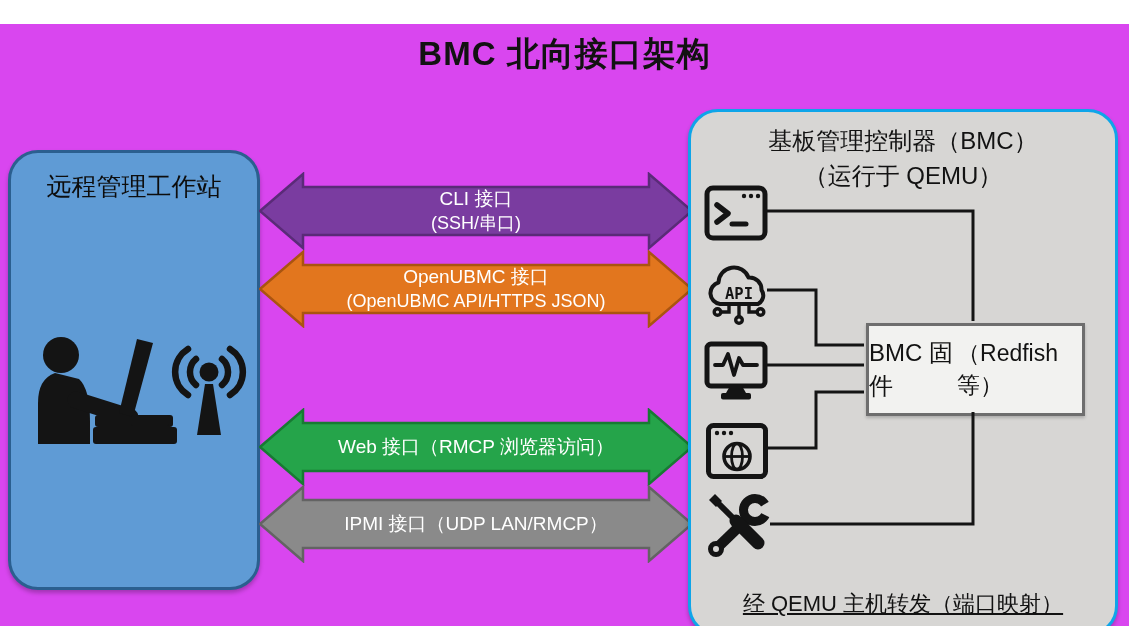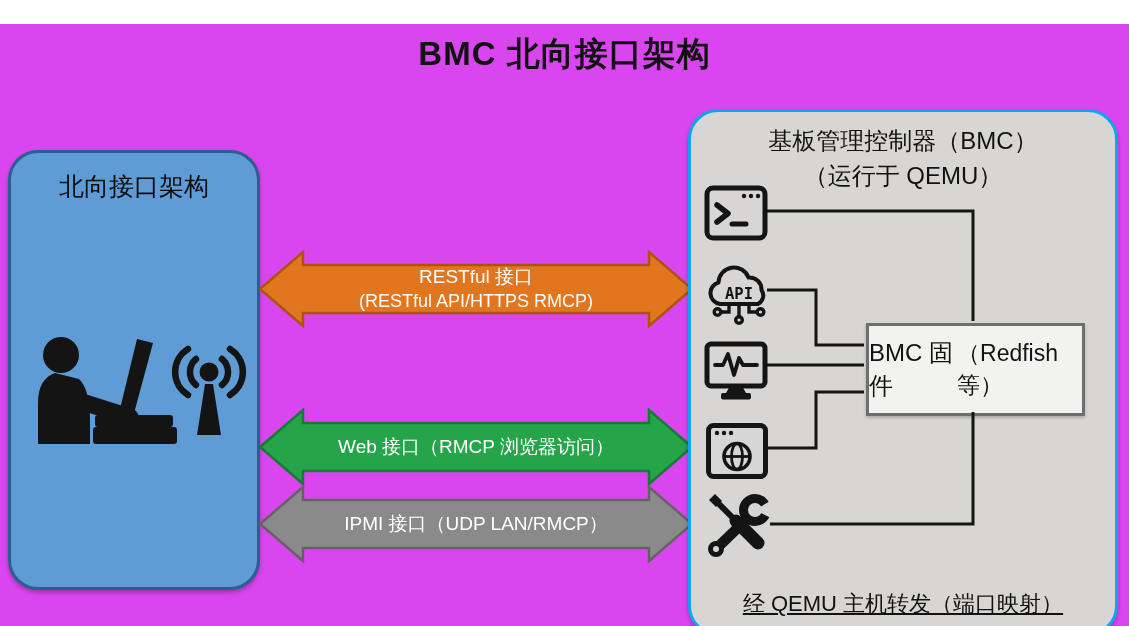--- a/index.html
+++ b/index.html
@@ -37,21 +37,21 @@
   .icon{line-height:0;}
 </style>
 </head>
 <body>
 
 <div id="canvas">
 
   <div class="abs page-title">BMC 北向接口架构</div>
 
   <div class="abs ws-box">
-    <div class="abs ws-label">北向接口架构</div>
+    <div class="abs ws-label">远程管理工作站</div>
     <svg class="abs icon" style="left:22px;top:174px" width="240" height="130" viewBox="0 0 240 130">
       <g fill="#141414" stroke="none">
         <circle cx="28" cy="28" r="18"></circle>
         <path d="M 22 46 Q 5 52 5 76 V 117 H 57 V 95 Q 57 62 46 52 Z"></path>
         <path d="M 43 73 L 97 90" stroke="#141414" stroke-width="17" stroke-linecap="round" fill="none"></path>
         <rect x="62" y="88" width="78" height="12" rx="3"></rect>
         <rect x="60" y="100" width="84" height="17" rx="3"></rect>
         <polygon points="104,12 120,16 100,90 86,86"></polygon>
         <rect x="98" y="88" width="38" height="11" rx="2"></rect>
       </g>
@@ -61,28 +61,37 @@
         <g stroke="#141414" stroke-width="6.5" stroke-linecap="round" fill="none">
           <path d="M 163 32 A 17 17 0 0 0 163 58"></path>
           <path d="M 155 22 A 27 27 0 0 0 155 68"></path>
           <path d="M 189 32 A 17 17 0 0 1 189 58"></path>
           <path d="M 197 22 A 27 27 0 0 1 197 68"></path>
         </g>
       </g>
     </svg>
   </div>
 
+  <div class="abs arrow" style="top:148px">
+    <svg width="434" height="78" viewBox="0 0 434 78">
+      <polygon points="1,39 44,2 44,15 390,15 390,2 433,39 390,76 390,63 44,63 44,76" stroke-width="2.5" fill="#7a3ca0" stroke="#5a2b78"></polygon>
+    </svg>
+    <div class="arrow-label">
+      <div class="arrow-line1">CLI 接口</div>
+      <div class="arrow-line2">(SSH/串口)</div>
+    </div>
+  </div>
 
   <div class="abs arrow" style="top:226px">
     <svg width="434" height="78" viewBox="0 0 434 78">
       <polygon points="1,39 44,2 44,15 390,15 390,2 433,39 390,76 390,63 44,63 44,76" stroke-width="2.5" fill="#e2761e" stroke="#aa5410"></polygon>
     </svg>
     <div class="arrow-label">
-      <div class="arrow-line1">RESTful 接口</div>
-      <div class="arrow-line2">(RESTful API/HTTPS RMCP)</div>
+      <div class="arrow-line1">OpenUBMC 接口</div>
+      <div class="arrow-line2">(OpenUBMC API/HTTPS JSON)</div>
     </div>
   </div>
 
 
   <div class="abs arrow" style="top:384px">
     <svg width="434" height="78" viewBox="0 0 434 78">
       <polygon points="1,39 44,2 44,15 390,15 390,2 433,39 390,76 390,63 44,63 44,76" stroke-width="2.5" fill="#25a44a" stroke="#187a33"></polygon>
     </svg>
     <div class="arrow-label">
       <div class="arrow-line1">Web 接口（RMCP 浏览器访问）</div>

